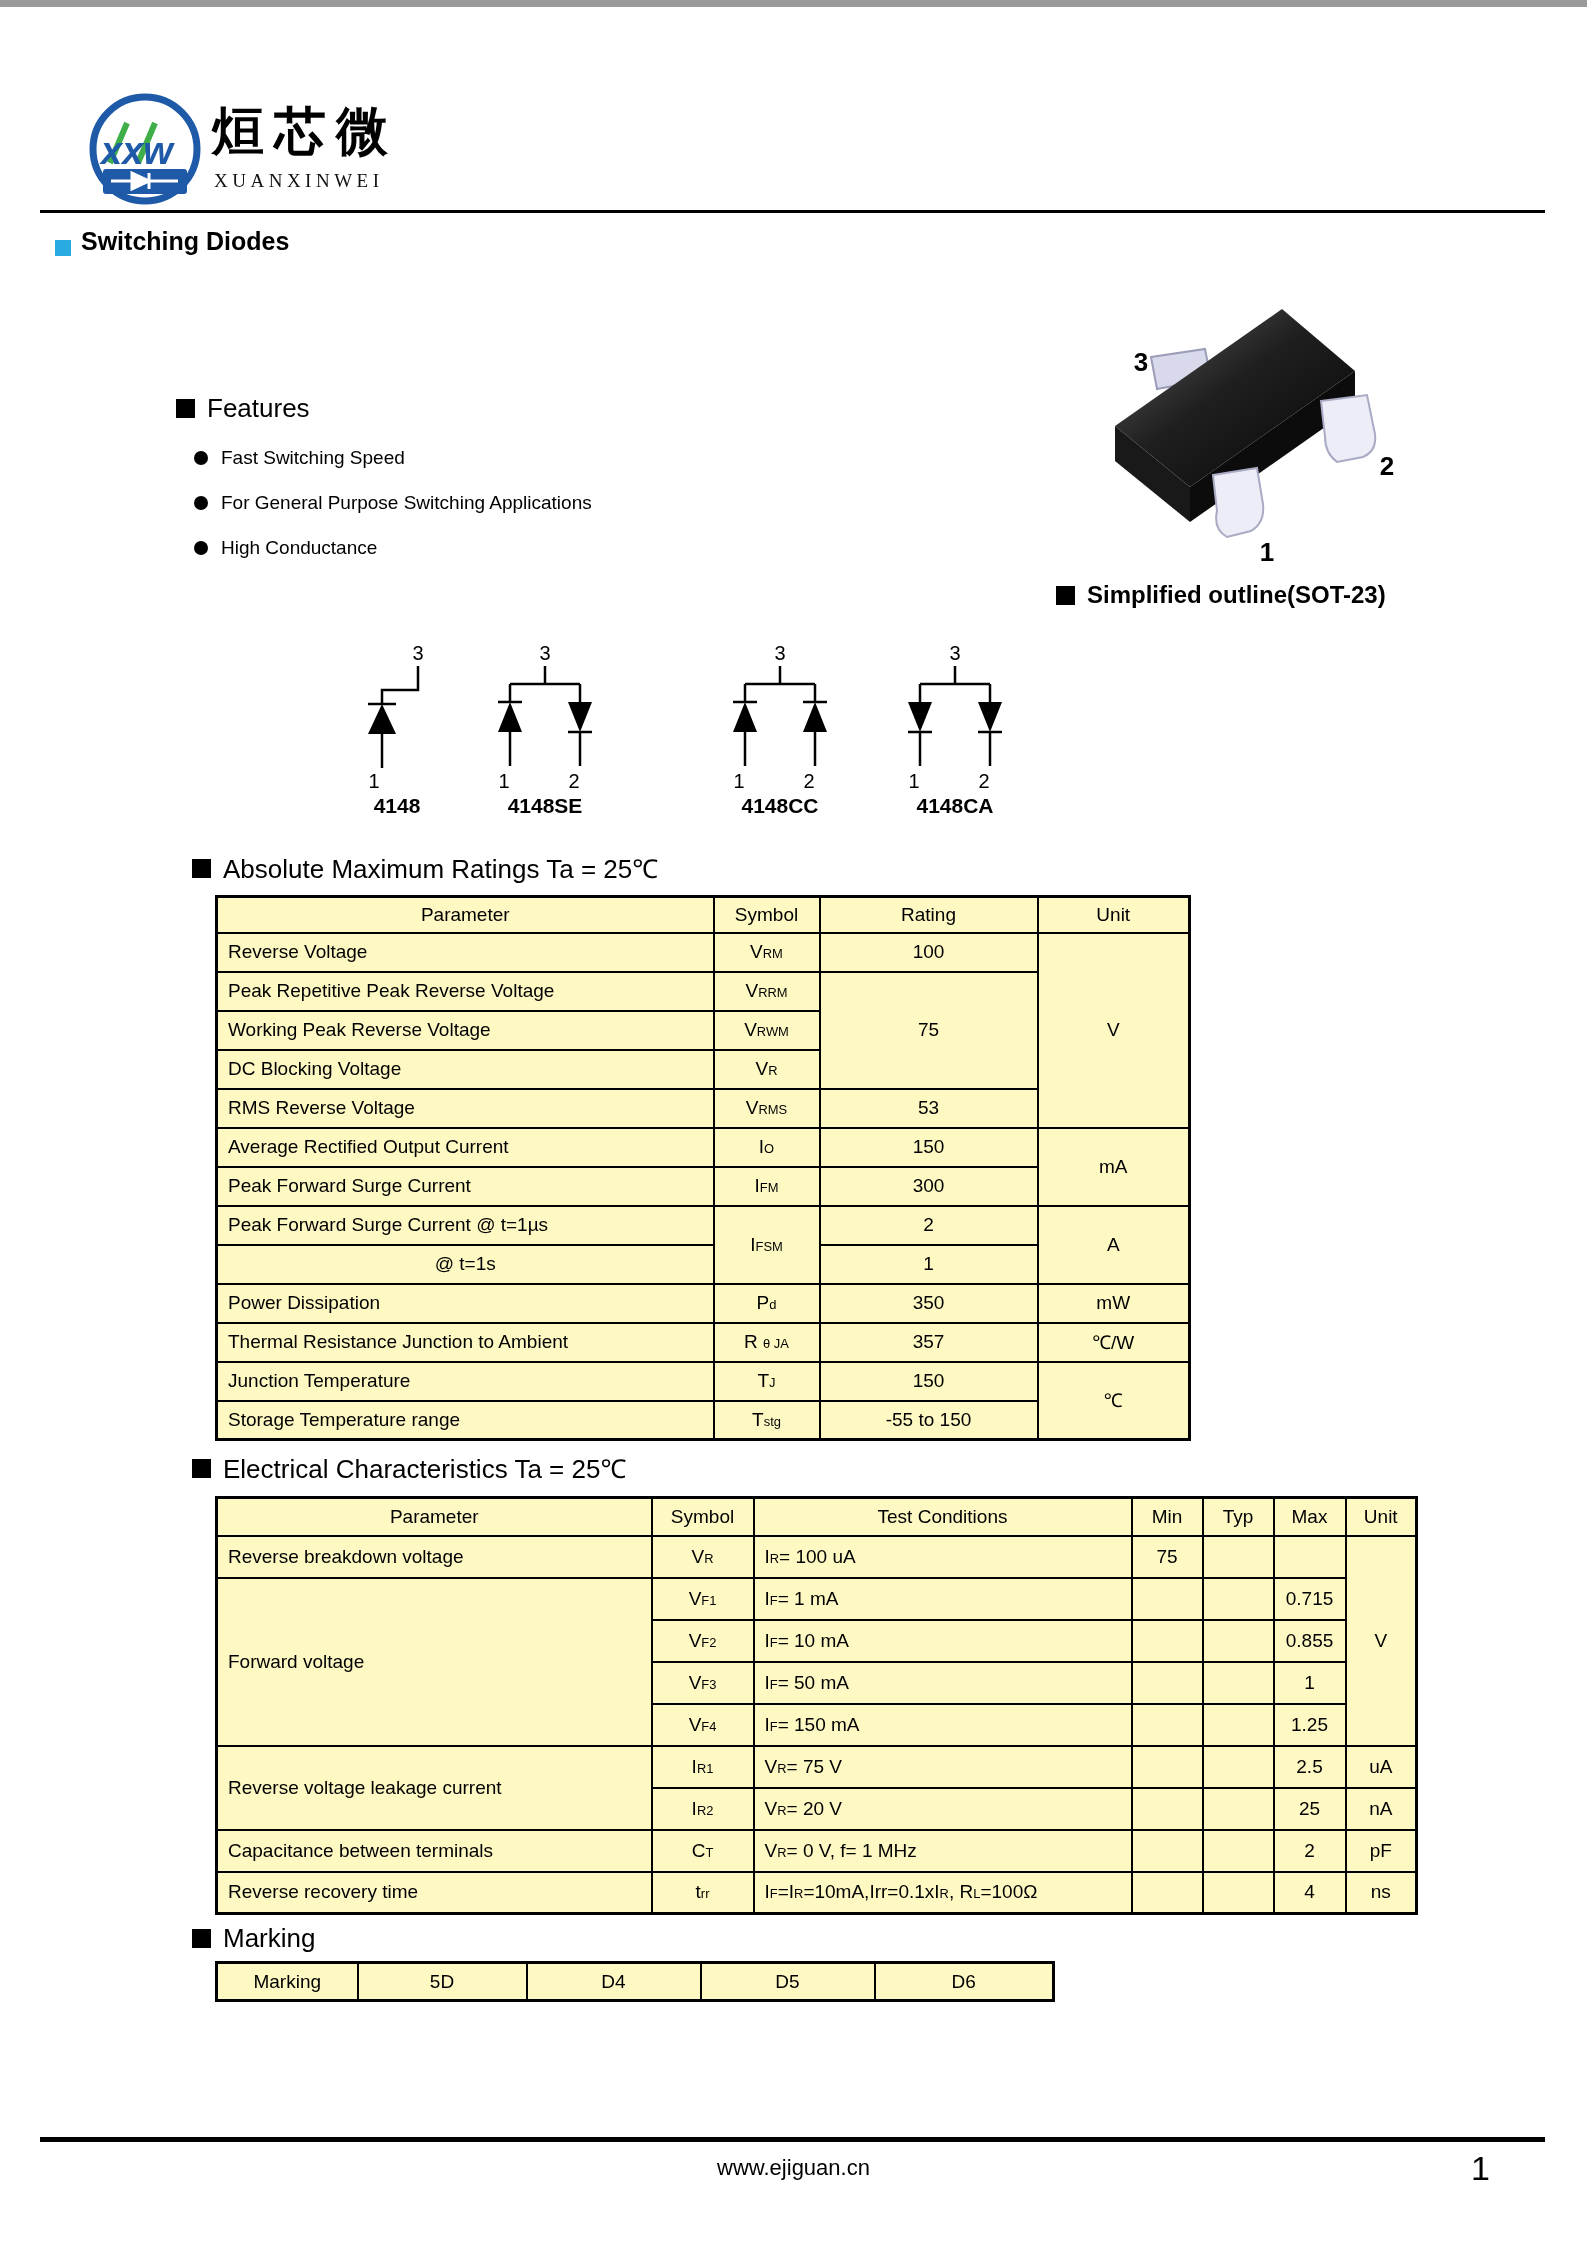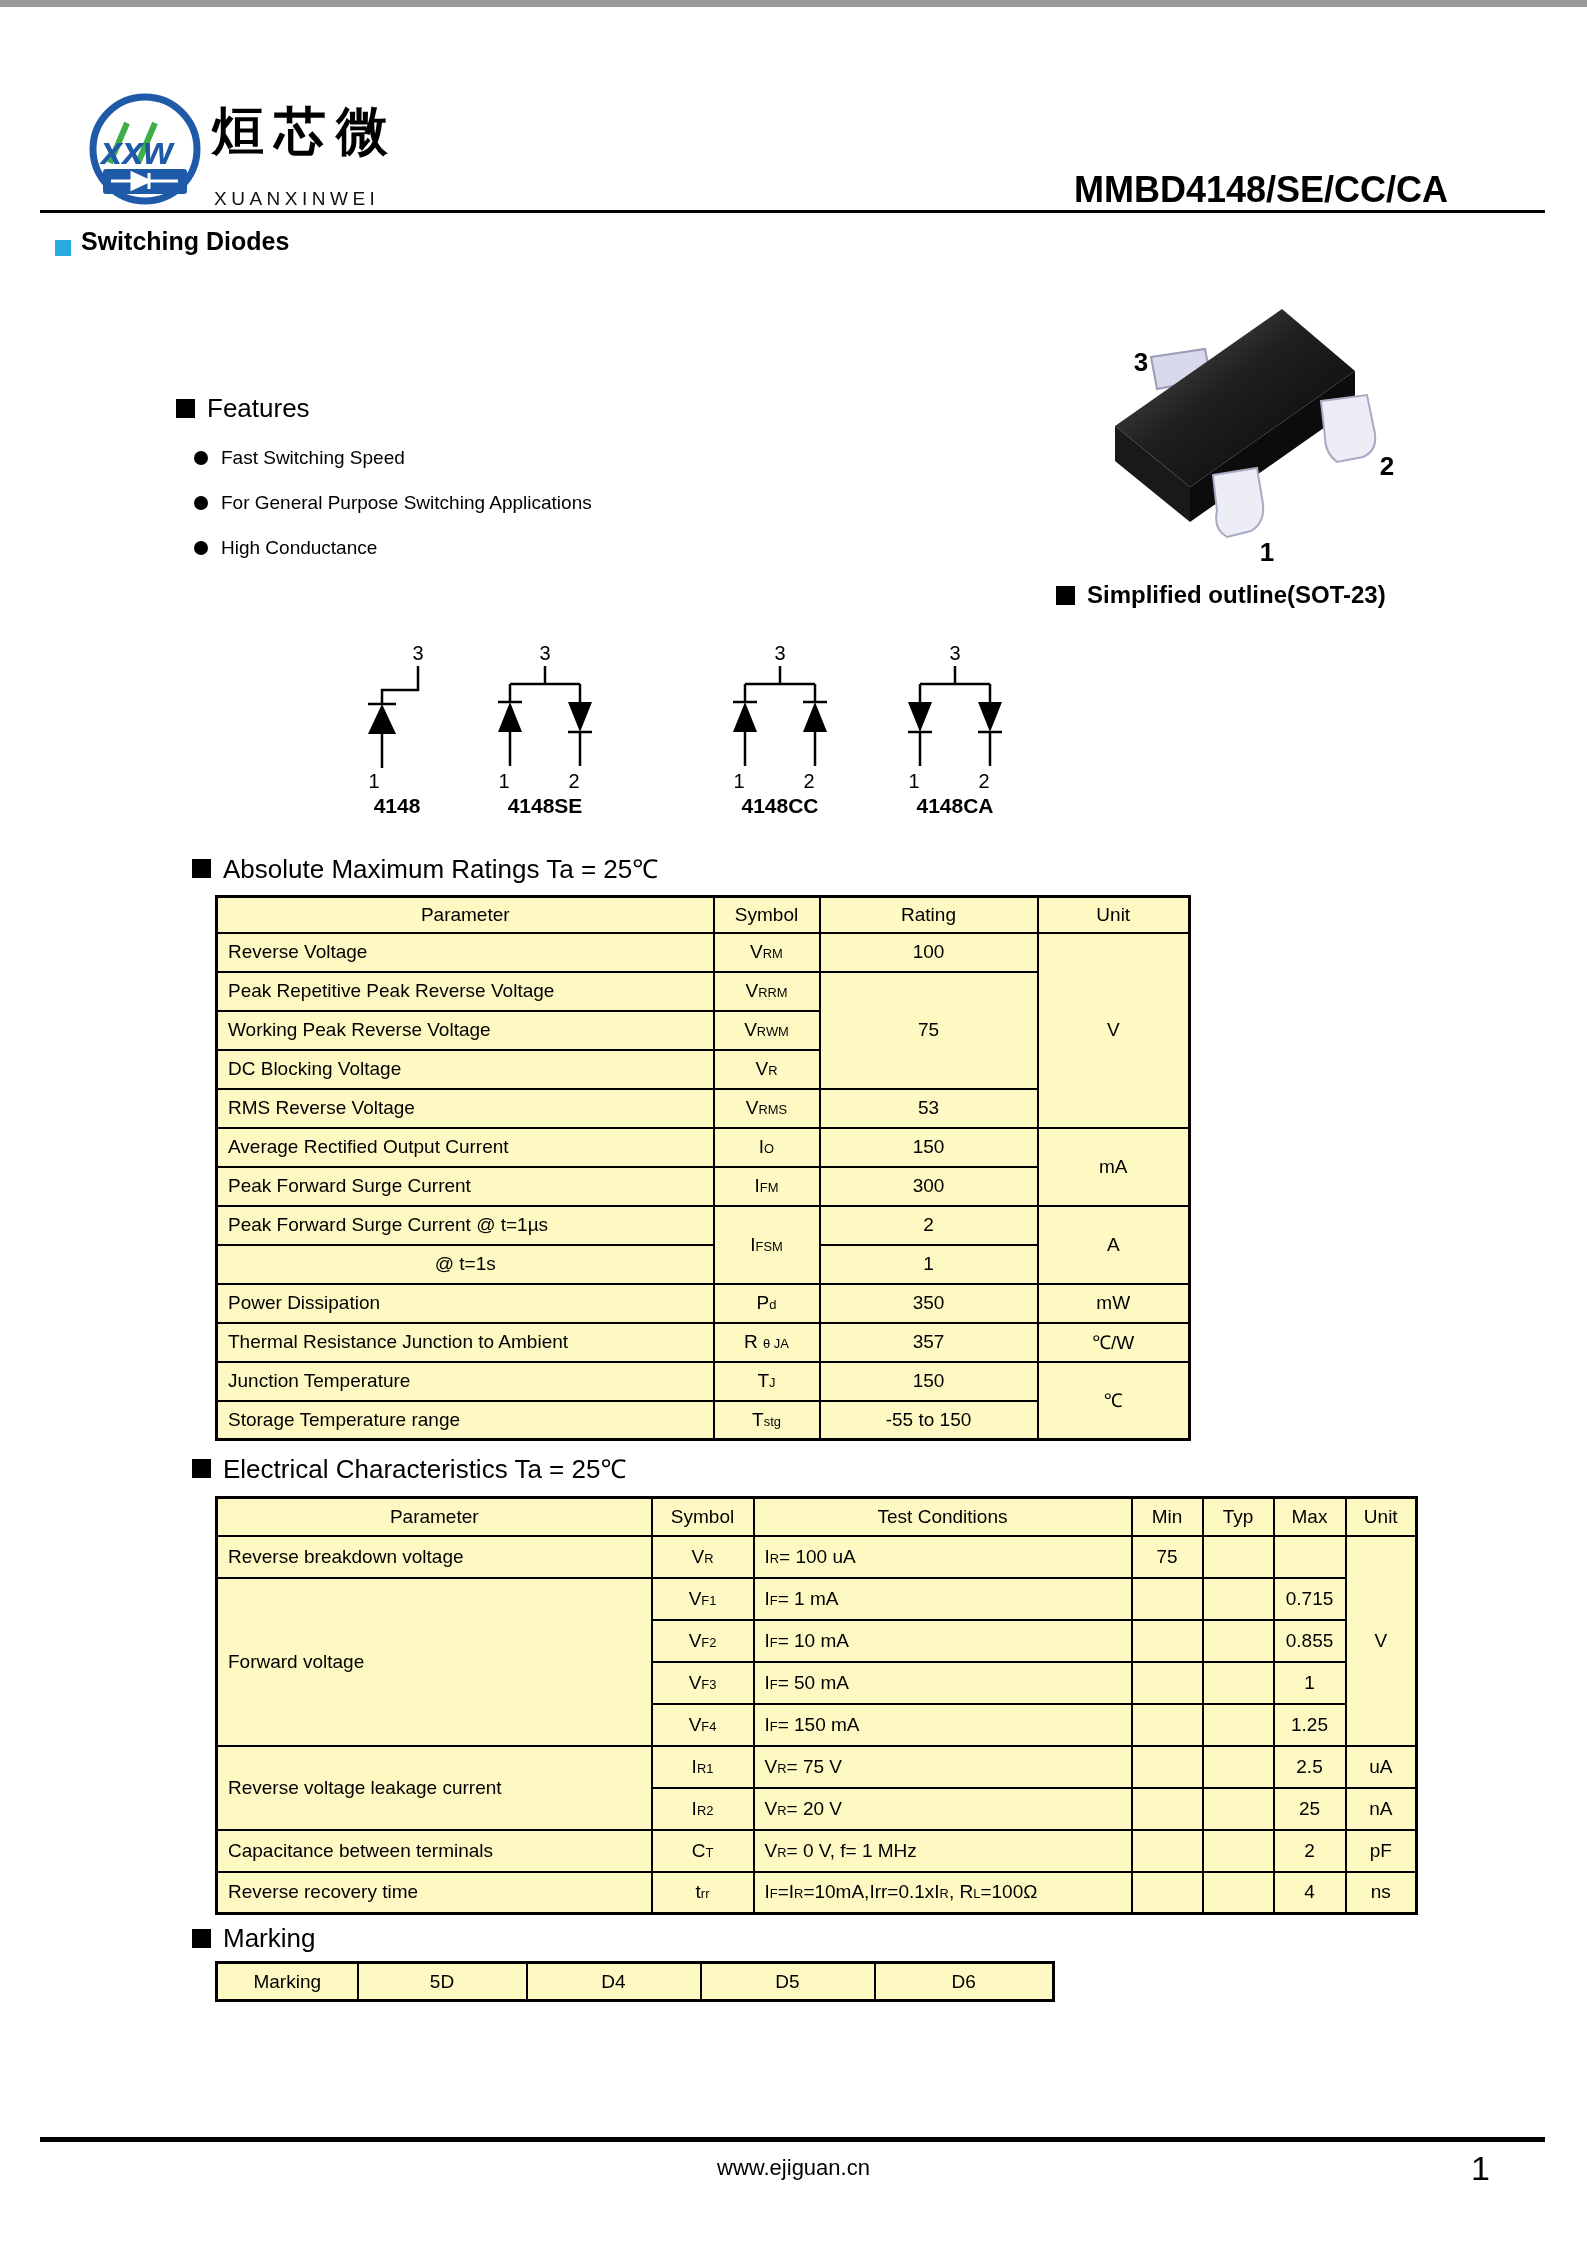--- a/index.html
+++ b/index.html
@@ -55,22 +55,21 @@
     <text x="15" y="73" font-size="38" font-style="italic" font-weight="bold" fill="#1e5aa8">xxw</text>
     <rect x="17" y="78" width="84" height="25" rx="3" fill="#1e5aa8"></rect>
     <g stroke="#fff" stroke-width="3" fill="#fff">
       <line x1="25" y1="90" x2="46" y2="90"></line>
       <polygon points="46,82 46,98 63,90"></polygon>
       <line x1="63" y1="82" x2="63" y2="98"></line>
       <line x1="63" y1="90" x2="92" y2="90"></line>
     </g>
   </svg>
   <div class="abs brand-cn" style="left:212px;top:98px;">烜芯微</div>
-  <div class="abs brand-en" style="left:214px;top:181px;">XUANXINWEI</div>
-  <div class="abs part-title" style="right:139px;top:162px;">MMBD4148/SE/CC/CA</div>
+  <div class="abs brand-en" style="left:214px;top:163px;font-family:Liberation Serif, serif;">XUANXINWEI</div>
   <div class="abs rule" style="left:40px;top:203px;width:1505px;height:3px;"></div>
 
   <div class="abs cat-head" style="left:55px;top:220px;">
     <span class="sq blue"></span>
     <span>Switching Diodes</span>
   </div>
 
   <div class="abs" style="left:176px;top:386px;width:540px;">
     <div class="sec-head">
       <span class="sq"></span>

